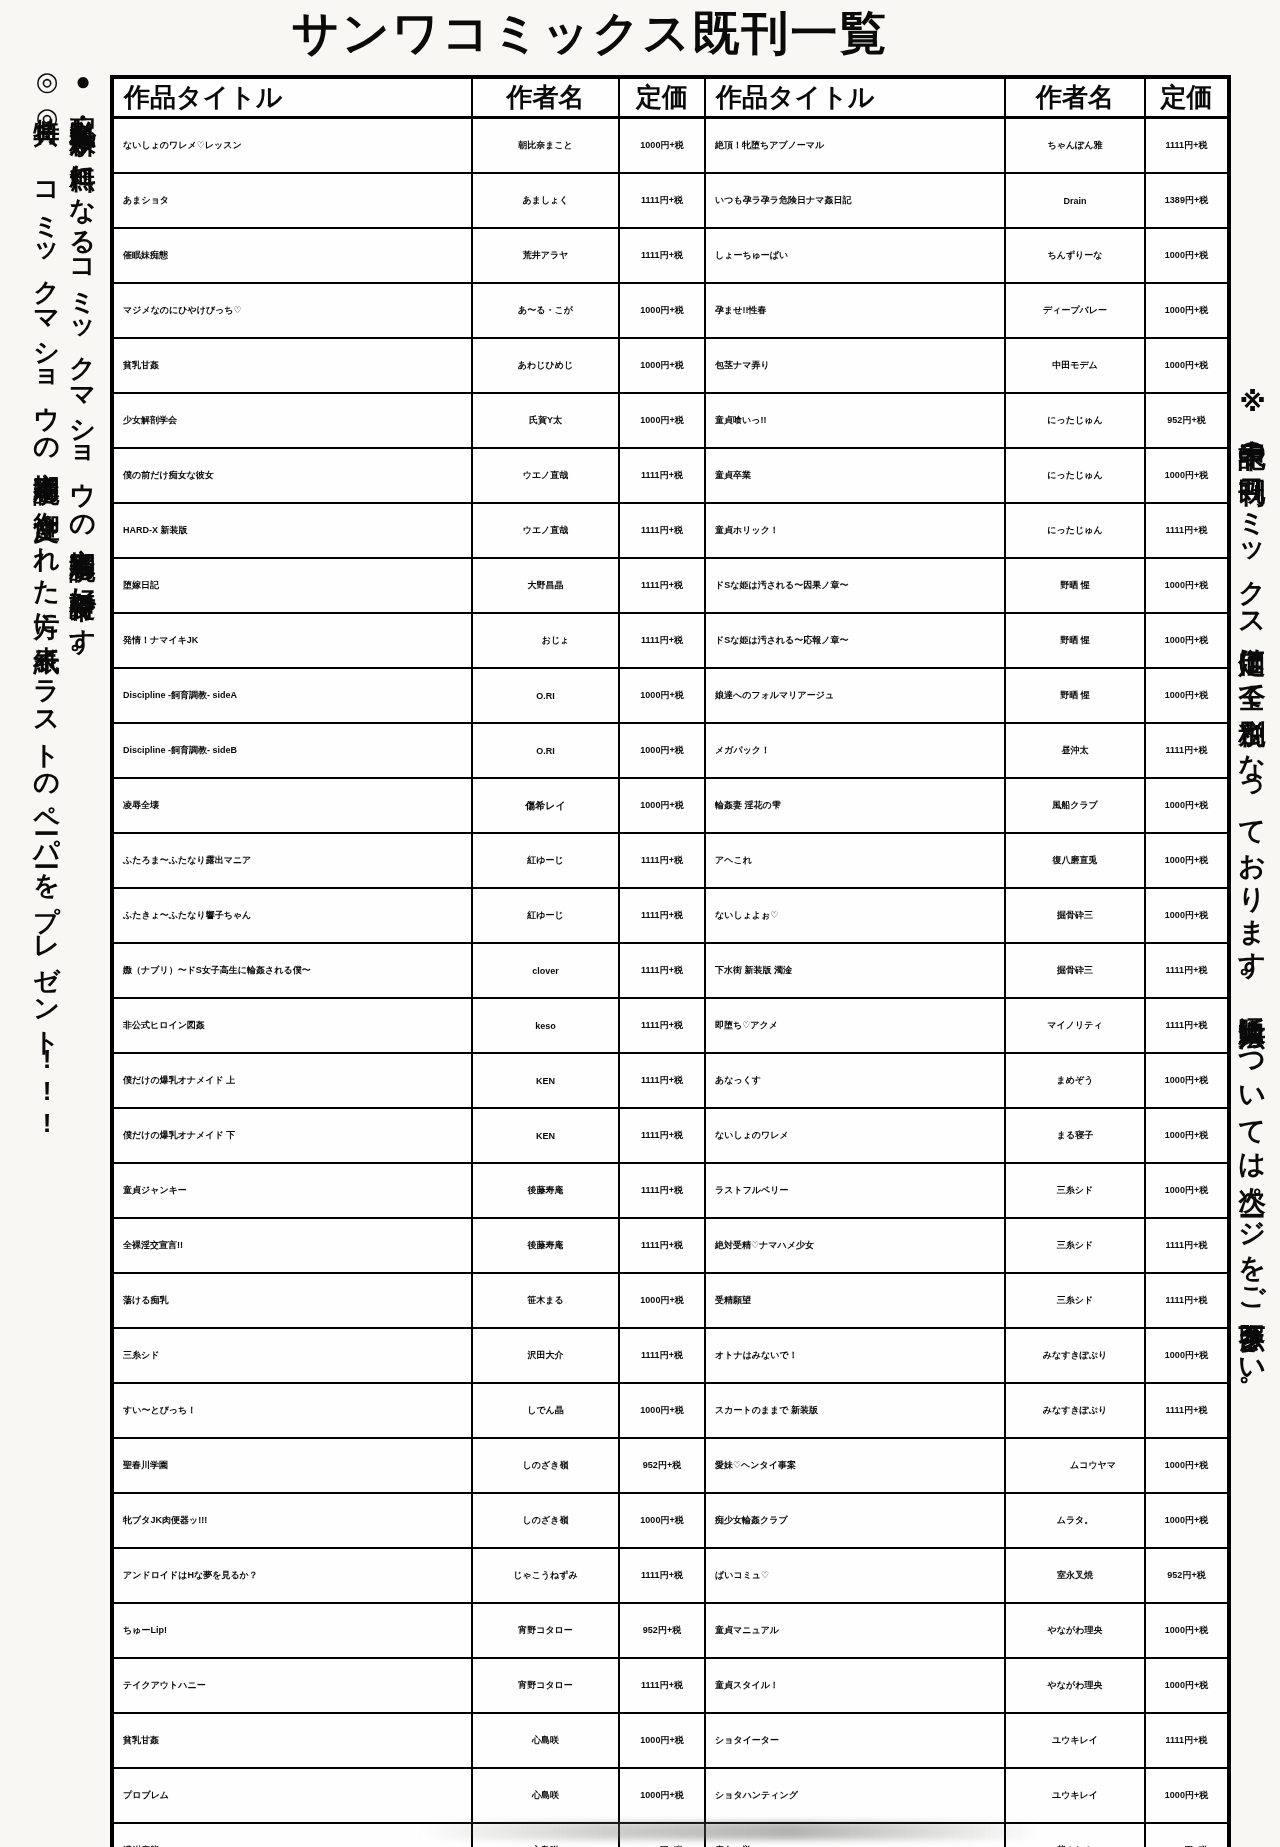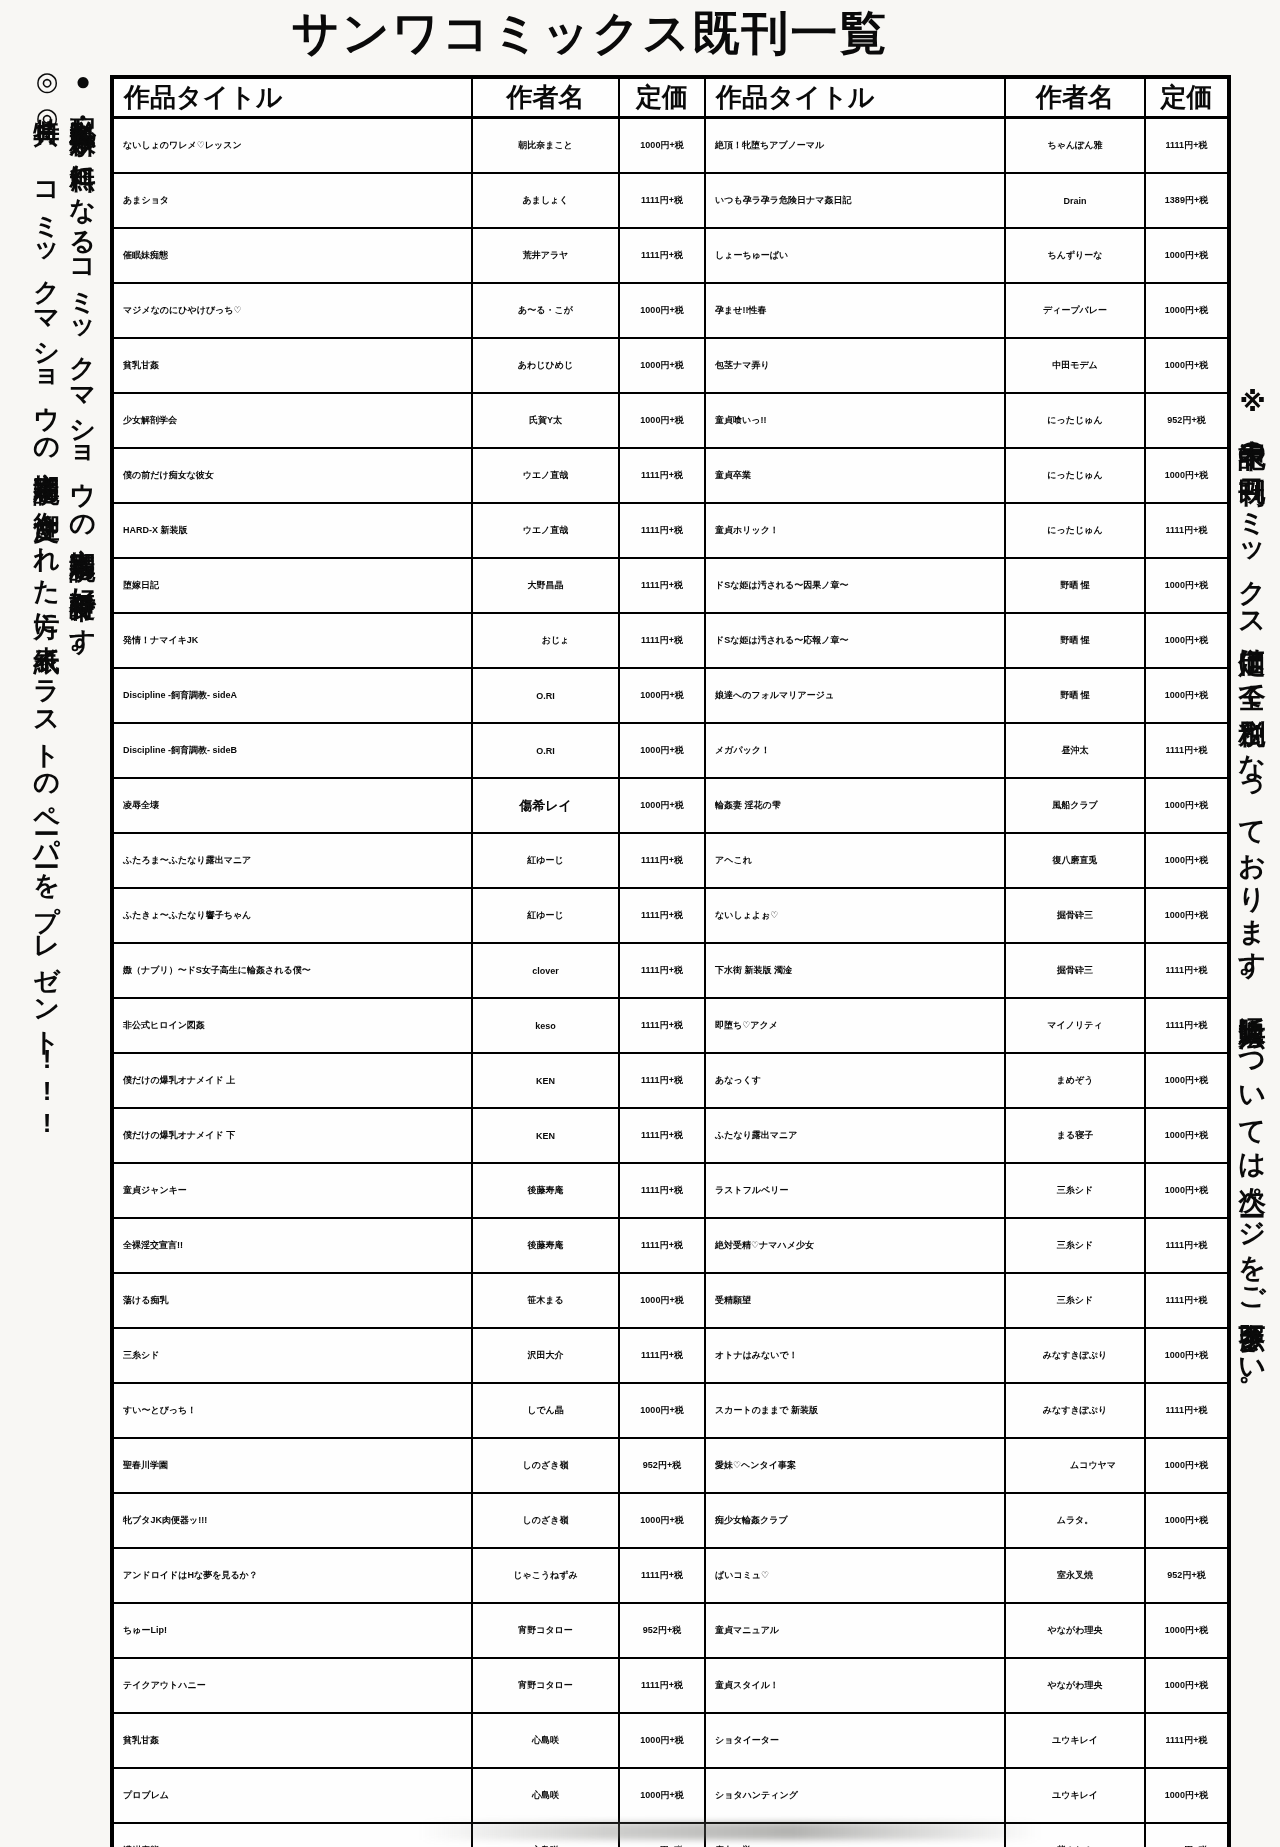--- a/index.html
+++ b/index.html
@@ -188,21 +188,21 @@
       <tr>
         <td class="c-title fit" style="font-size: 9px;">Discipline -飼育調教- sideB</td>
         <td class="c-author fit" style="font-size: 9px;">O.RI</td>
         <td class="c-price fit" style="font-size: 9px;">1000円+税</td>
         <td class="c-title fit" style="font-size: 9px;">メガパック！</td>
         <td class="c-author fit" style="font-size: 9px;">昼沖太</td>
         <td class="c-price fit" style="font-size: 9px;">1111円+税</td>
       </tr>
       <tr>
         <td class="c-title fit" style="font-size: 9px;">凌辱全壊</td>
-        <td class="c-author fit" style="font-size: 13px;">傷希レイ</td>
+        <td class="c-author fit" style="font-size: 10px;">傷希レイ</td>
         <td class="c-price fit" style="font-size: 9px;">1000円+税</td>
         <td class="c-title fit" style="font-size: 9px;">輪姦妻 淫花の雫</td>
         <td class="c-author fit" style="font-size: 9px;">風船クラブ</td>
         <td class="c-price fit" style="font-size: 9px;">1000円+税</td>
       </tr>
       <tr>
         <td class="c-title fit" style="font-size: 9px;">ふたろま〜ふたなり露出マニア</td>
         <td class="c-author fit" style="font-size: 9px;">紅ゆーじ</td>
         <td class="c-price fit" style="font-size: 9px;">1111円+税</td>
         <td class="c-title fit" style="font-size: 9px;">アヘこれ</td>
@@ -238,21 +238,21 @@
         <td class="c-author fit" style="font-size: 9px;">KEN</td>
         <td class="c-price fit" style="font-size: 9px;">1111円+税</td>
         <td class="c-title fit" style="font-size: 9px;">あなっくす</td>
         <td class="c-author fit" style="font-size: 9px;">まめぞう</td>
         <td class="c-price fit" style="font-size: 9px;">1000円+税</td>
       </tr>
       <tr>
         <td class="c-title fit" style="font-size: 9px;">僕だけの爆乳オナメイド 下</td>
         <td class="c-author fit" style="font-size: 9px;">KEN</td>
         <td class="c-price fit" style="font-size: 9px;">1111円+税</td>
-        <td class="c-title fit" style="font-size: 9px;">ふたなり露出マニア</td>
+        <td class="c-title fit" style="font-size: 9px;">ないしょのワレメ</td>
         <td class="c-author fit" style="font-size: 9px;">まる寝子</td>
         <td class="c-price fit" style="font-size: 9px;">1000円+税</td>
       </tr>
       <tr>
         <td class="c-title fit" style="font-size: 9px;">童貞ジャンキー</td>
         <td class="c-author fit" style="font-size: 9px;">後藤寿庵</td>
         <td class="c-price fit" style="font-size: 9px;">1111円+税</td>
         <td class="c-title fit" style="font-size: 9px;">ラストフルベリー</td>
         <td class="c-author fit" style="font-size: 9px;">三糸シド</td>
         <td class="c-price fit" style="font-size: 9px;">1000円+税</td>

